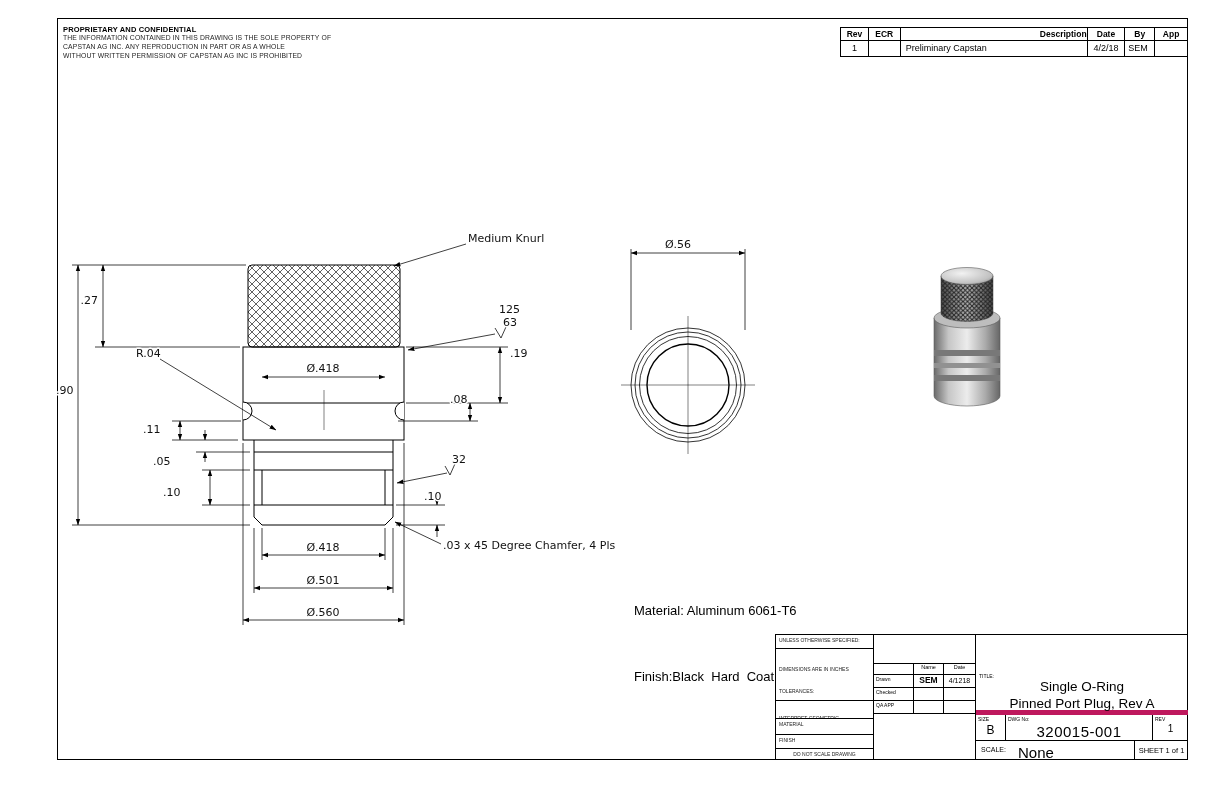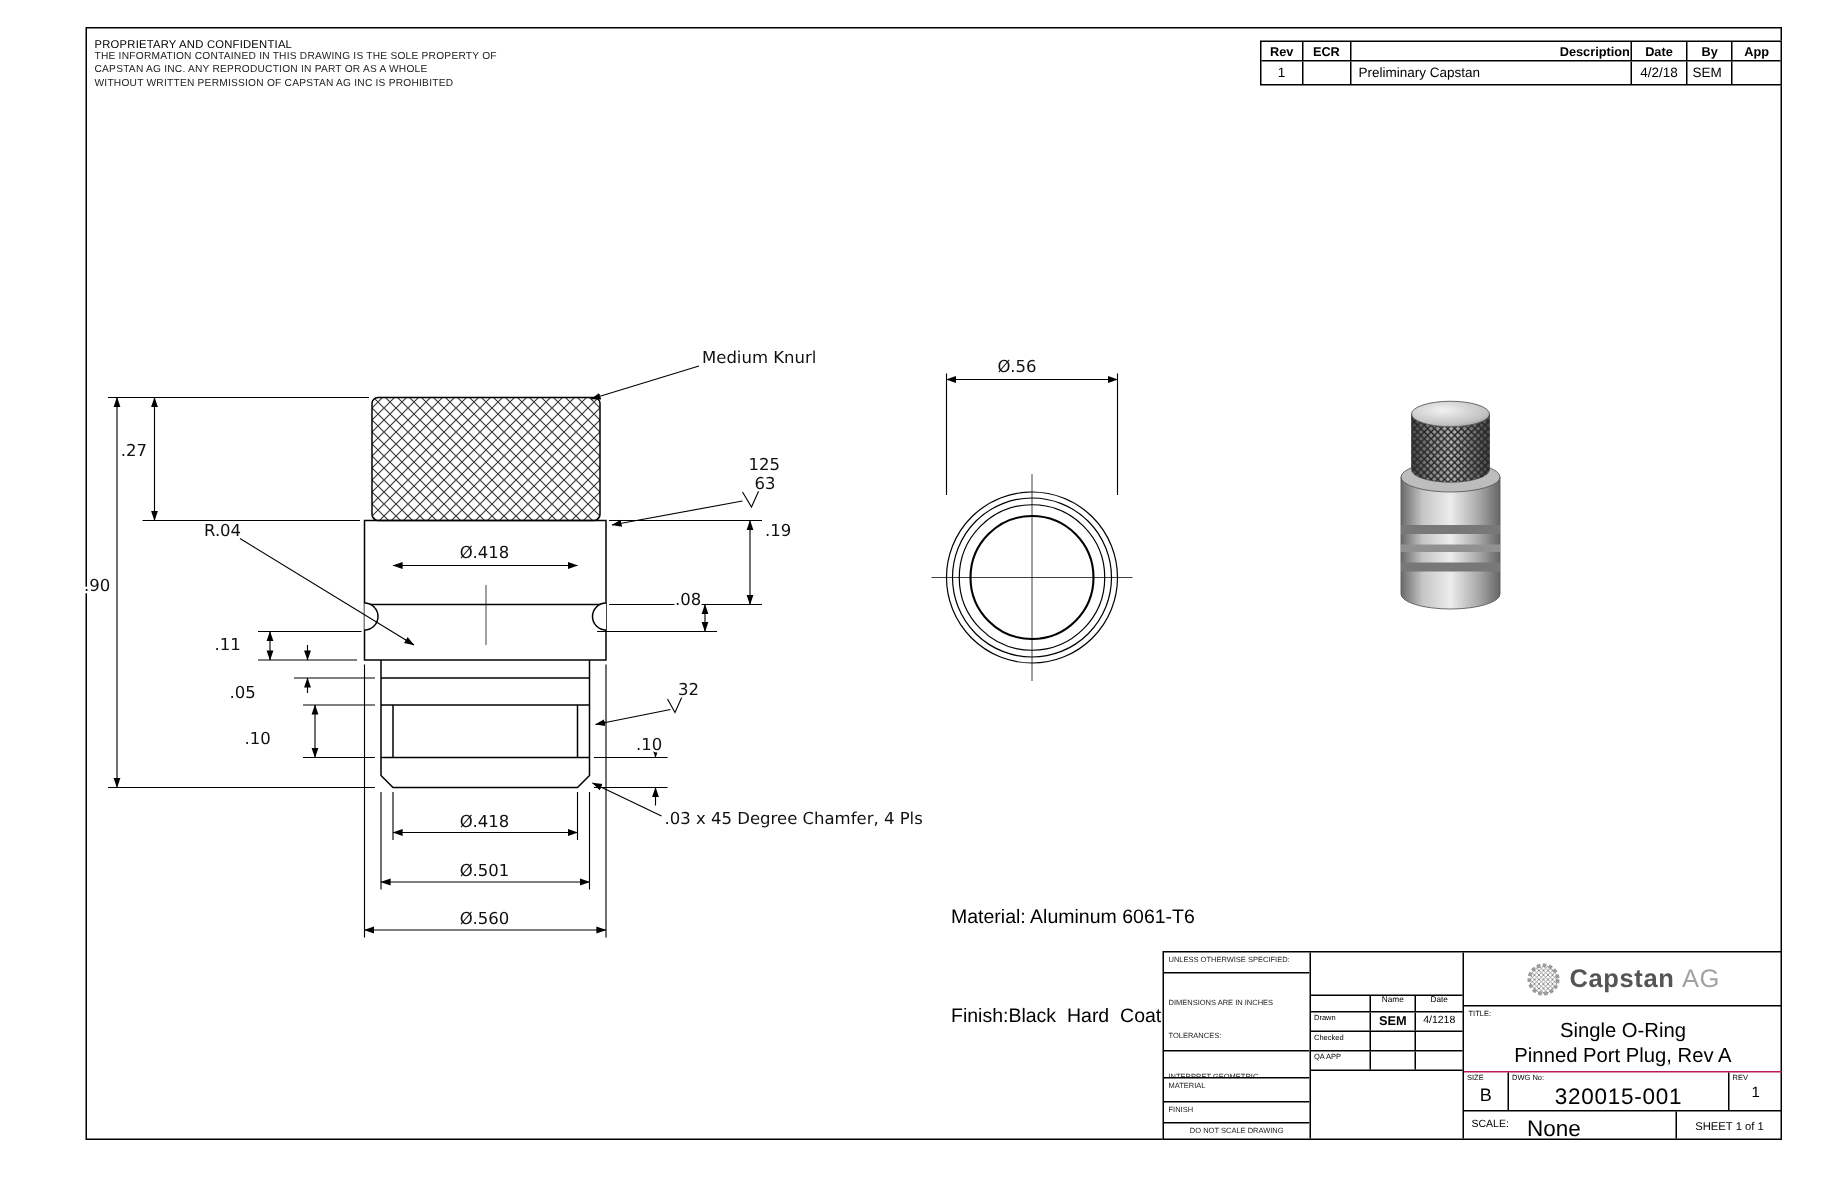--- a/index.html
+++ b/index.html
@@ -5,21 +5,21 @@
   *{box-sizing:border-box;margin:0;padding:0}
   body{margin:0;background:#fff}
   #canvas{position:relative;width:1224px;height:792px;background:#fff;overflow:hidden;
           font-family:"Liberation Sans","DejaVu Sans",sans-serif;color:#000}
   .abs{position:absolute}
   #frame{left:57px;top:18px;width:1131px;height:742px;border:1px solid #000}
   #drawing{left:0;top:0}
 
   
   #prop{left:63px;top:25px;width:400px}
-  #prop .t{font-size:7.5px;font-weight:normal;letter-spacing:.15px}
+  #prop .t{font-size:7.5px;font-weight:bold;letter-spacing:.15px}
   #prop .l{font-size:6.8px;line-height:8.8px;letter-spacing:.15px;color:#1c1c1c}
 
   
   #rev{left:840px;top:27px;width:348px;border:1px solid #000;font-size:8.5px;background:#fff}
   .rev-row{display:flex}
   .rev-row.h{height:13px;line-height:12px;font-weight:bold;border-bottom:1px solid #000}
   .rev-row.d{height:15px;line-height:14px;font-size:9px}
   .rc{border-right:1px solid #000;text-align:center;white-space:nowrap;overflow:hidden}
   .rc:last-child{border-right:none}
   .w-rev{width:28px}.w-ecr{width:32px}
@@ -49,34 +49,34 @@
   .sc2{width:30px;border-right:1px solid #000;text-align:center}
   .sc3{width:31px;text-align:center}
   .sname{font-size:8.5px;font-weight:bold;line-height:11px}
   .sdate{font-size:7px;line-height:12px}
 
   #tb .right{position:absolute;left:200px;top:0;width:212px;height:124px}
   .r-logo{position:absolute;top:0;left:0;width:212px;height:36px;border-bottom:1px solid #000;
           display:flex;align-items:center;justify-content:center;gap:5px}
   .b1{font-size:17px;letter-spacing:.4px;color:#555;font-weight:bold}
   .b2{font-size:17px;letter-spacing:.4px;color:#a2a2a2}
-  .r-title{position:absolute;top:36px;left:0;width:212px;height:44px;border-bottom:1px solid #be185d}
+  .r-title{position:absolute;top:36px;left:0;width:212px;height:44px;border-bottom:5px solid #be185d}
   .tl{position:absolute;top:2px;left:3px;font-size:5px}
   .tlines{padding-top:7px;text-align:center;font-size:13.5px;line-height:17px}
   .r-info{position:absolute;top:80px;left:0;width:212px;height:26px;border-bottom:1px solid #000;display:flex}
   .i-size{width:30px;border-right:1px solid #000;position:relative}
   .i-dwg{flex:1;position:relative}
   .i-rev{width:36px;border-left:1px solid #000;position:relative}
   .i-lab{position:absolute;top:1px;left:2px;font-size:5px}
   .i-val{position:absolute;left:0;right:0;top:8px;text-align:center}
   .v-size{font-size:12px}.v-dwg{font-size:15px;letter-spacing:.5px}.v-rev{font-size:10px}
   .r-scale{position:absolute;top:106px;left:0;width:212px;height:18px}
   .sc-lab{position:absolute;left:5px;top:5px;font-size:7px}
   .sc-val{position:absolute;left:42px;top:3px;font-size:15px}
-  .sheetbox{position:absolute;right:0;top:0;width:71px;height:18px;border-left:1px solid #000;
+  .sheetbox{position:absolute;right:0;top:0;width:54px;height:18px;border-left:1px solid #000;
             display:flex;align-items:center;justify-content:center;font-size:7.5px}
 
   
   .dt{font-family:"DejaVu Sans",sans-serif;font-size:11px;fill:#111;
       stroke:#fff;stroke-width:3px;paint-order:stroke;stroke-linejoin:round}
 </style>
 </head>
 <body>
 
 <div id="canvas">
@@ -287,32 +287,20 @@
         <div class="sc3"></div>
       </div>
       <div class="srow sr3">
         <div class="sc1">QA APP</div>
         <div class="sc2"></div>
         <div class="sc3"></div>
       </div>
     </div>
 
     <div class="right">
-      <div class="r-logo">
-        <svg width="24" height="24">
-          <defs>
-            <pattern id="lgp" width="3" height="3" patternUnits="userSpaceOnUse">
-              <path d="M0,3 L3,0 M0,0 L3,3" stroke="#8a8a8a" stroke-width="0.6"></path>
-            </pattern>
-          </defs>
-          <circle cx="12" cy="12" r="9.5" fill="url(#lgp)" stroke="#9a9a9a" stroke-width="2.4" stroke-dasharray="2.4 1.6"></circle>
-        </svg>
-        <span class="b1">Capstan</span>
-          <span class="b2">AG</span>
-      </div>
       <div class="r-title">
         <div class="tl">TITLE:</div>
         <div class="tlines">
           <div>Single O-Ring</div>
           <div>Pinned Port Plug, Rev A</div>
         </div>
       </div>
       <div class="r-info">
         <div class="i-size">
           <div class="i-lab">SIZE</div>

